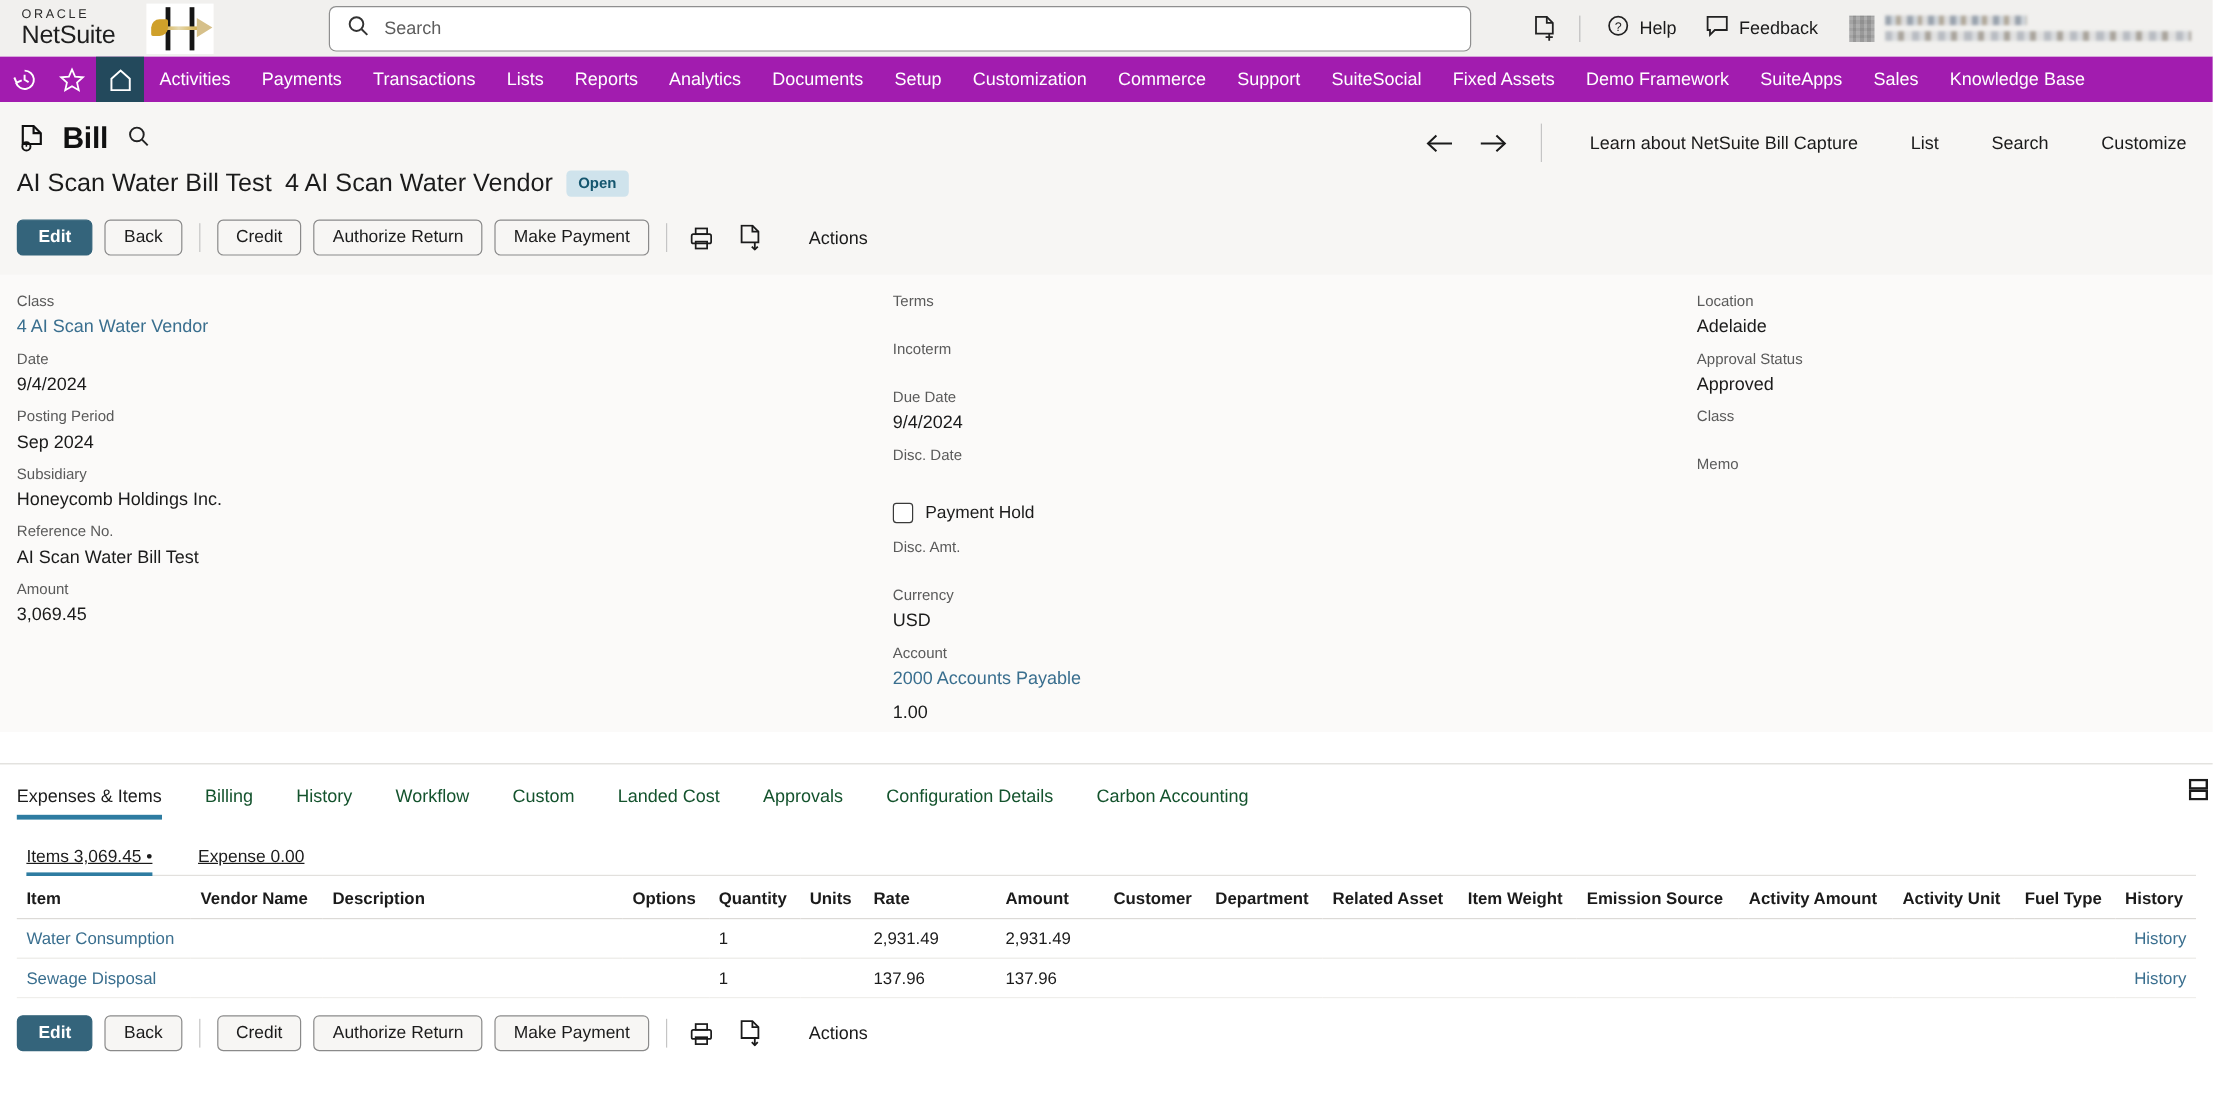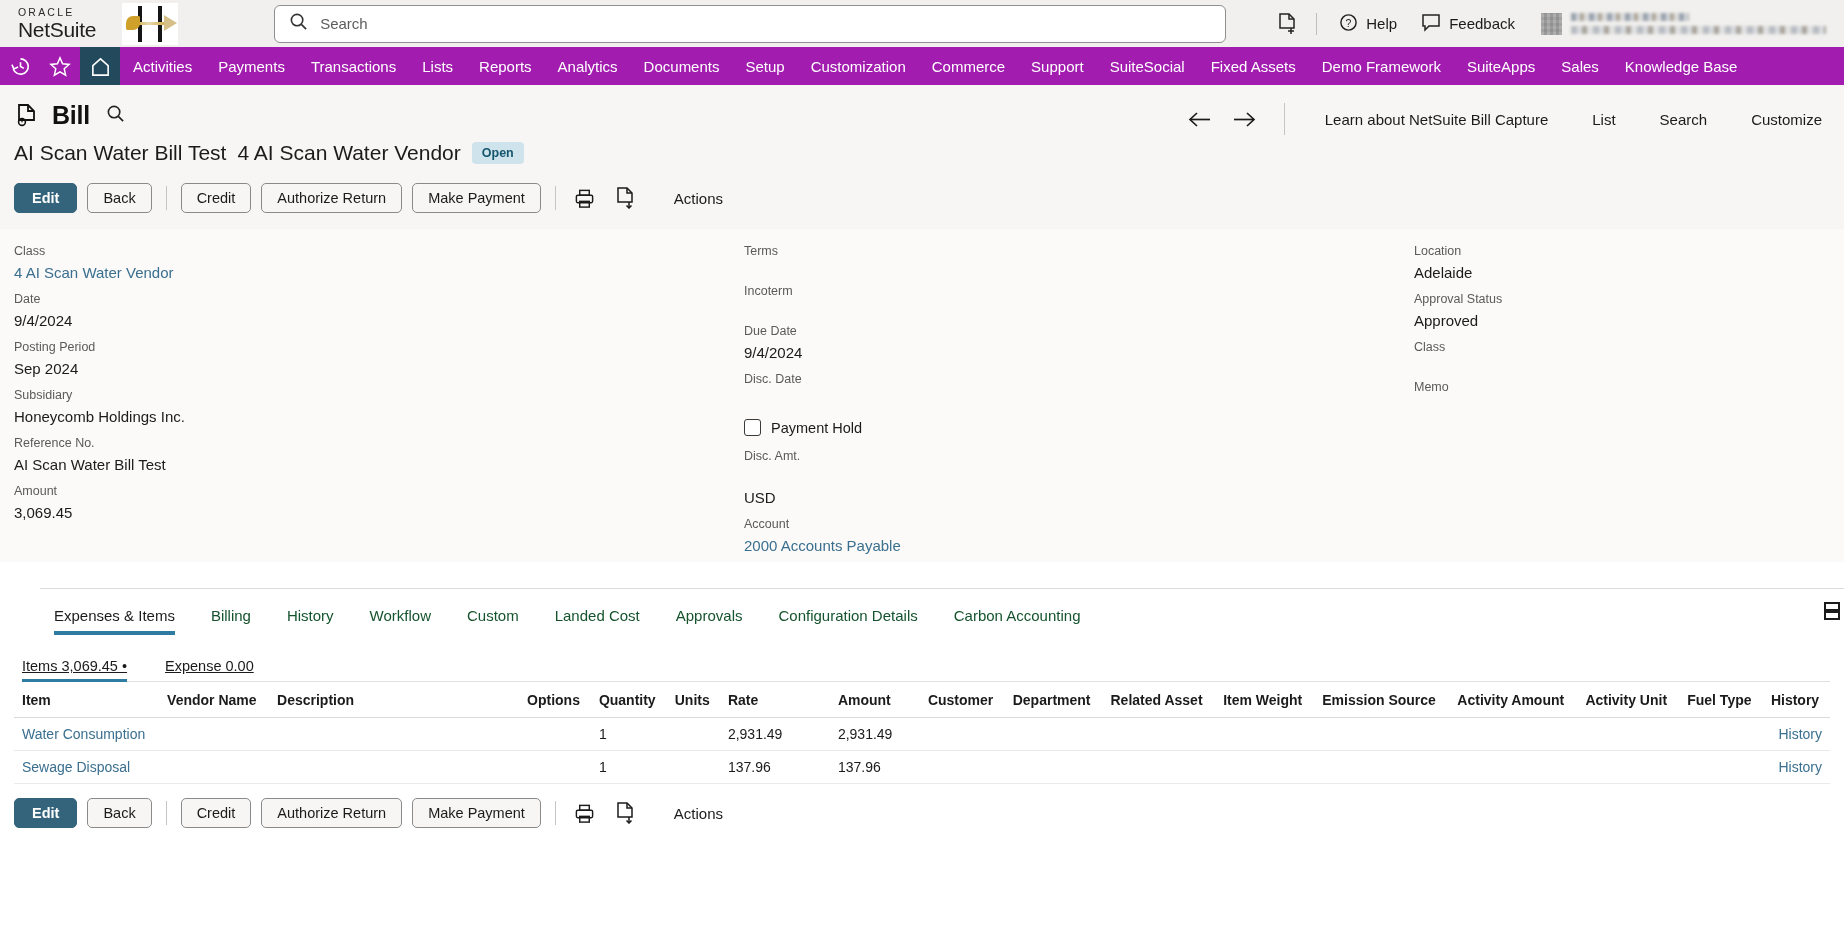--- a/index.html
+++ b/index.html
@@ -147,21 +147,21 @@
   .f-value.empty { min-height: 16px; }
   .checkbox-field { display:flex; align-items:center; gap:10px; margin: 14px 0 10px 0; }
   .cb {
     width:17px; height:17px; border:1.6px solid #3a3a3a; border-radius:3px; background:#fff; cursor:pointer;
   }
   .cb-label { font-size:14.5px; color:#1b1b1b; }
 
   
   .subtab-bar {
     border-top:1px solid #dddbd8; background:#fff; padding: 0 14px;
-    display:flex; align-items:flex-end; height:46px; position:relative;margin-left:40px;
+    display:flex; align-items:flex-end; height:46px; position:relative;
   }
   .subtab {
     font-size:15px; color:#14532d; padding: 0 0 10px 0; margin-right:36px; cursor:pointer;
     position:relative; white-space:nowrap;
   }
   .subtab.active { color:#1b1b1b; }
   .subtab.active::after {
     content:""; position:absolute; left:0; right:0; bottom:-1px; height:4px; background:#2e7ca1;
   }
   .subtab-right { position:absolute; right:4px; bottom:10px; cursor:pointer; }
@@ -418,27 +418,29 @@
     </div>
     <div class="checkbox-field">
       <span class="cb"></span>
       <span class="cb-label">Payment Hold</span>
     </div>
     <div class="field">
       <div class="f-label">Disc. Amt.</div>
       <div class="f-value empty"></div>
     </div>
     <div class="field">
+      <div class="f-label">Currency</div>
       <div class="f-value">USD</div>
     </div>
     <div class="field">
       <div class="f-label">Account</div>
       <div class="f-value link">2000 Accounts Payable</div>
     </div>
     <div class="field">
+      <div class="f-value">1.00</div>
     </div>
   </div>
 
   <div class="fcol c3">
     <div class="field">
       <div class="f-label">Location</div>
       <div class="f-value">Adelaide</div>
     </div>
     <div class="field">
       <div class="f-label">Approval Status</div>

